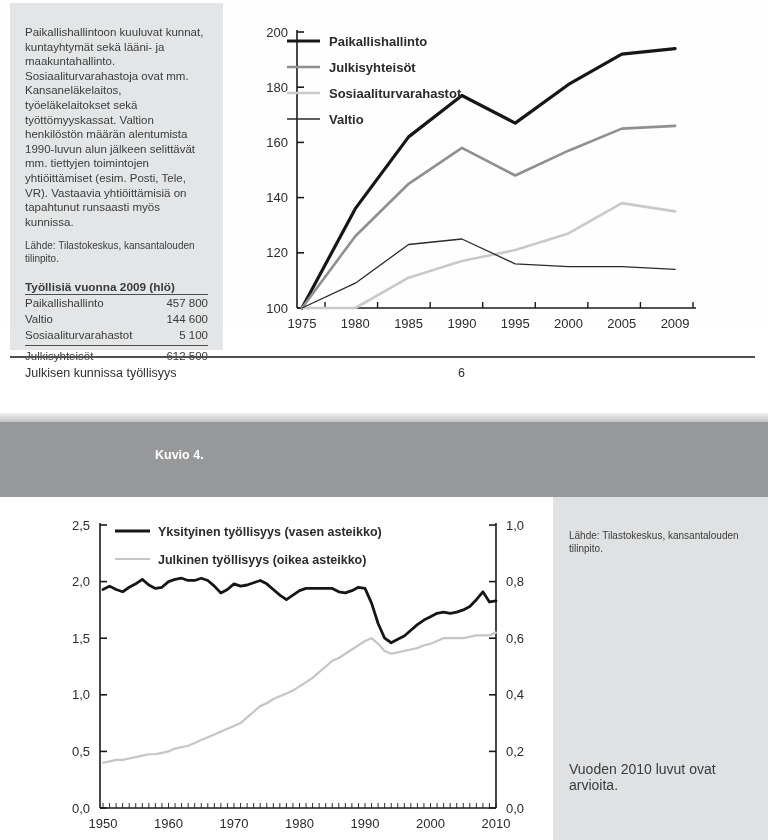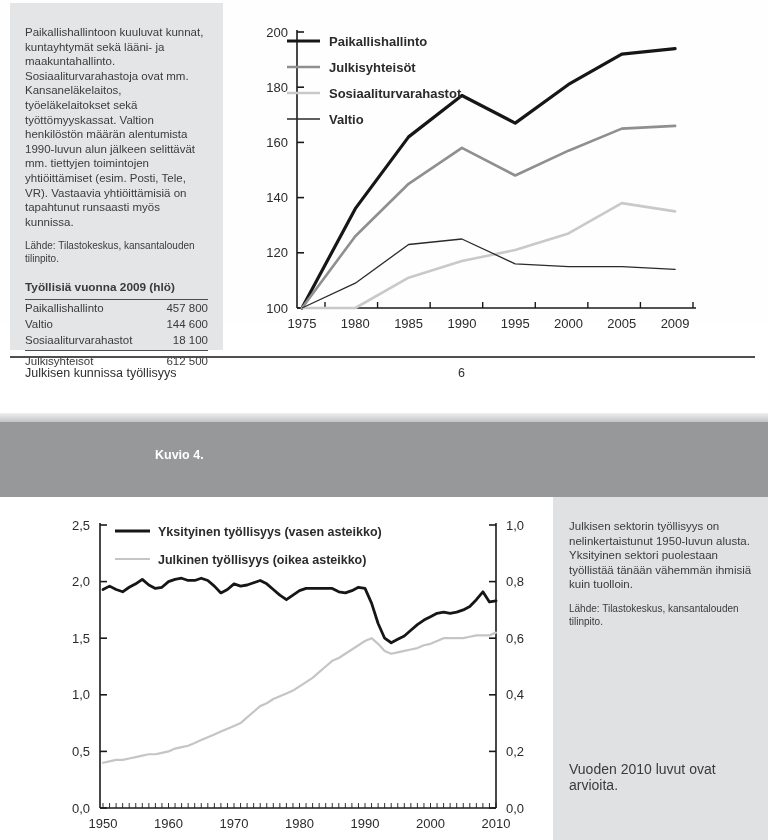--- a/index.html
+++ b/index.html
@@ -11,21 +11,21 @@
   
   .page1{position:absolute;left:0;top:0;width:768px;height:324px;background:#fefefe;}
   .p1-sidebar{
     position:absolute;left:10px;top:3px;width:213px;height:347px;
     background:var(--sidebar_gray_top,#e4e5e6);box-sizing:border-box;
     padding:22px 15px 0 15px;
   }
   .p1-sidebar p{margin:0;font-size:11.5px;line-height:1.27;color:#3b3b3b;}
   .source{margin-top:10px !important;font-size:10px !important;line-height:1.3 !important;}
   .mini-table{margin-top:15px;}
-  .mt-title{font-weight:bold;font-size:11.8px;padding-bottom:5px;border-bottom:1.5px solid #4d4d4d;}
+  .mt-title{font-weight:bold;font-size:11.8px;border-bottom:1.5px solid #4d4d4d;}
   .mt-row{display:flex;justify-content:space-between;font-size:11.5px;padding:2px 0;}
   .mt-row.total{border-top:1.5px solid #4d4d4d;margin-top:2px;padding-top:4px;}
   .mt-note{font-size:14px;margin-top:8px;color:#3b3b3b;}
   .chart1{position:absolute;left:240px;top:6px;width:520px;height:345px;}
   .p1-rule{position:absolute;left:10px;top:356px;width:745px;height:2px;background:#4f4f4f;}
   .p1-footer-left{position:absolute;left:25px;top:366px;font-size:12.5px;color:#2f2f2f;}
   .p1-footer-num{position:absolute;left:458px;top:366px;font-size:12.5px;color:#2f2f2f;}
   
   .sep{position:absolute;left:0;top:413px;width:768px;height:9px;
        background:linear-gradient(#efefef,#c2c3c5);}
@@ -60,21 +60,21 @@
         <div class="mt-row">
           <span>Paikallishallinto</span>
           <span>457 800</span>
         </div>
         <div class="mt-row">
           <span>Valtio</span>
           <span>144 600</span>
         </div>
         <div class="mt-row">
           <span>Sosiaaliturvarahastot</span>
-          <span>18 100</span>
+          <span>5 100</span>
         </div>
         <div class="mt-row total">
           <span>Julkisyhteisöt</span>
           <span>612 500</span>
         </div>
       </div>
     </aside>
 
     <svg id="chart1" class="chart1" viewBox="0 0 520 345">
         <line x1="57" y1="302" x2="57" y2="24" stroke-width="1.6" stroke="#1a1a1a"></line>
@@ -235,20 +235,19 @@
         <text x="466" y="328" font-size="13" text-anchor="middle" font-weight="normal">2010</text>
         <polyline points="73,89.524 79.55,86.12799999999999 86.1,89.524 92.65,91.78799999999998 99.2,87.25999999999999 105.75,83.86399999999998 112.3,79.33599999999998 118.85,84.99599999999998 125.4,88.392 131.95,87.25999999999999 138.5,81.6 145.05,79.33599999999998 151.6,78.20400000000001 158.15,80.46800000000002 164.7,80.46800000000002 171.25,78.20400000000001 177.8,80.46800000000002 184.35,86.12799999999999 190.9,92.91999999999999 197.45,89.524 204,83.86399999999998 210.55,86.12799999999999 217.1,84.99599999999998 223.65,82.732 230.2,80.46800000000002 236.75,83.86399999999998 243.3,89.524 249.85,95.184 256.4,99.71200000000002 262.95,95.184 269.5,90.656 276.05,88.392 282.6,88.392 289.15,88.392 295.7,88.392 302.25,88.392 308.8,91.78799999999998 315.35,92.91999999999999 321.9,90.656 328.45,87.25999999999999 335,88.392 341.55,103.108 348.1,123.48400000000004 354.65,138.20000000000002 361.2,142.728 367.75,139.332 374.3,135.936 380.85,130.276 387.4,124.61599999999999 393.95,120.08800000000002 400.5,116.69200000000001 407.05,113.29600000000002 413.6,112.16400000000002 420.15,113.29600000000002 426.7,112.16400000000002 433.25,109.9 439.8,106.50400000000002 446.35,99.71200000000002 452.9,91.78799999999998 459.45,101.976 466,100.844" fill="none" stroke="#161616" stroke-width="2.8" stroke-linejoin="round" stroke-linecap="round"></polyline>
         <polyline points="73,262.72 79.55,261.305 86.1,259.89 92.65,259.89 99.2,258.475 105.75,257.06 112.3,255.645 118.85,254.23 125.4,254.23 131.95,252.815 138.5,251.4 145.05,248.57 151.6,247.155 158.15,245.74 164.7,242.91 171.25,240.07999999999998 177.8,237.25 184.35,234.42000000000002 190.9,231.58999999999997 197.45,228.76 204,225.93 210.55,223.10000000000002 217.1,217.44 223.65,211.77999999999997 230.2,206.12 236.75,203.29000000000002 243.3,199.04500000000002 249.85,196.21499999999997 256.4,193.385 262.95,190.555 269.5,186.31 276.05,182.065 282.6,177.82 289.15,172.16 295.7,166.5 302.25,160.84 308.8,158.01 315.35,153.765 321.9,149.51999999999998 328.45,145.275 335,141.03 341.55,138.20000000000002 348.1,143.86 354.65,150.93499999999997 361.2,153.765 367.75,152.35 374.3,150.93499999999997 380.85,149.51999999999998 387.4,148.10500000000002 393.95,145.275 400.5,143.86 407.05,141.03 413.6,138.20000000000002 420.15,138.20000000000002 426.7,138.20000000000002 433.25,138.20000000000002 439.8,136.785 446.35,135.37 452.9,135.37 459.45,135.37 466,132.54" fill="none" stroke="#c4c5c6" stroke-width="2.2" stroke-linejoin="round" stroke-linecap="round"></polyline>
         <line x1="85" y1="31" x2="120" y2="31" stroke-width="2.8" stroke="#161616"></line>
         <text x="128" y="35.5" font-size="12.5" text-anchor="start" font-weight="bold">Yksityinen työllisyys (vasen asteikko)</text>
         <line x1="85" y1="59" x2="120" y2="59" stroke-width="2.2" stroke="#c4c5c6"></line>
         <text x="128" y="63.5" font-size="12.5" text-anchor="start" font-weight="bold">Julkinen työllisyys (oikea asteikko)</text>
       </svg>
 
     <aside class="p2-sidebar">
-      <p>Julkisen sektorin työllisyys on nelinkertaistunut 1950-luvun alusta. Yksityinen sektori puolestaan työllistää tänään vähemmän ihmisiä kuin tuolloin.</p>
       <p class="source">Lähde: Tilastokeskus, kansantalouden tilinpito.</p>
       <div class="mini-table2">
         <div class="mt-note">Vuoden 2010 luvut ovat arvioita.</div>
       </div>
     </aside>
   </section>
 </div>
 
 </body></html>

